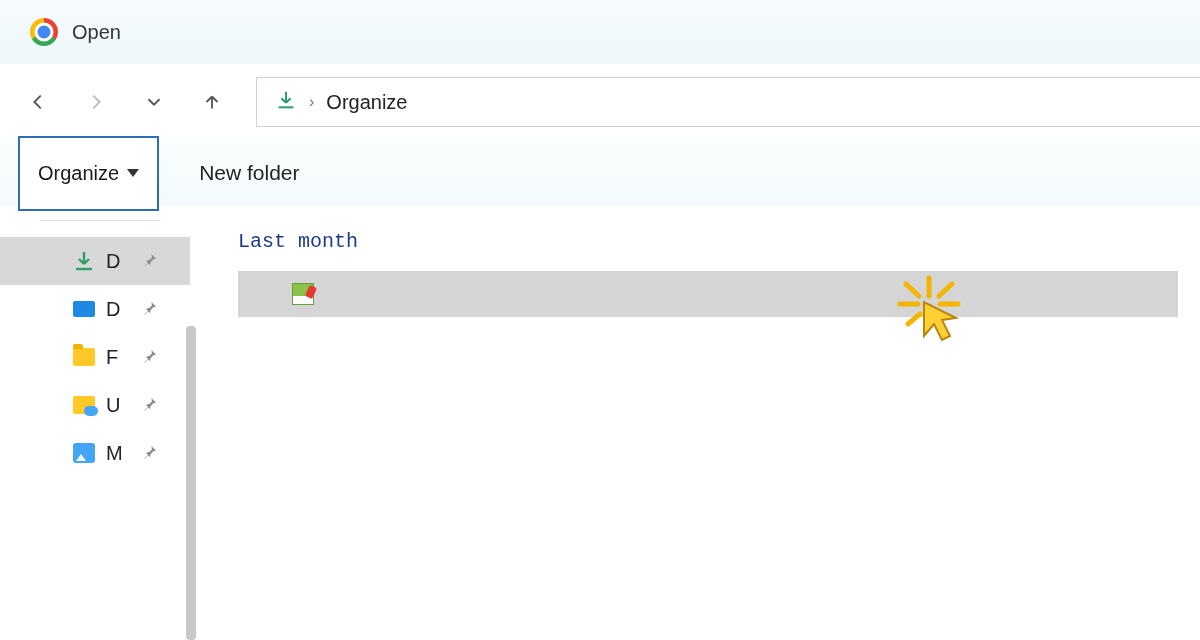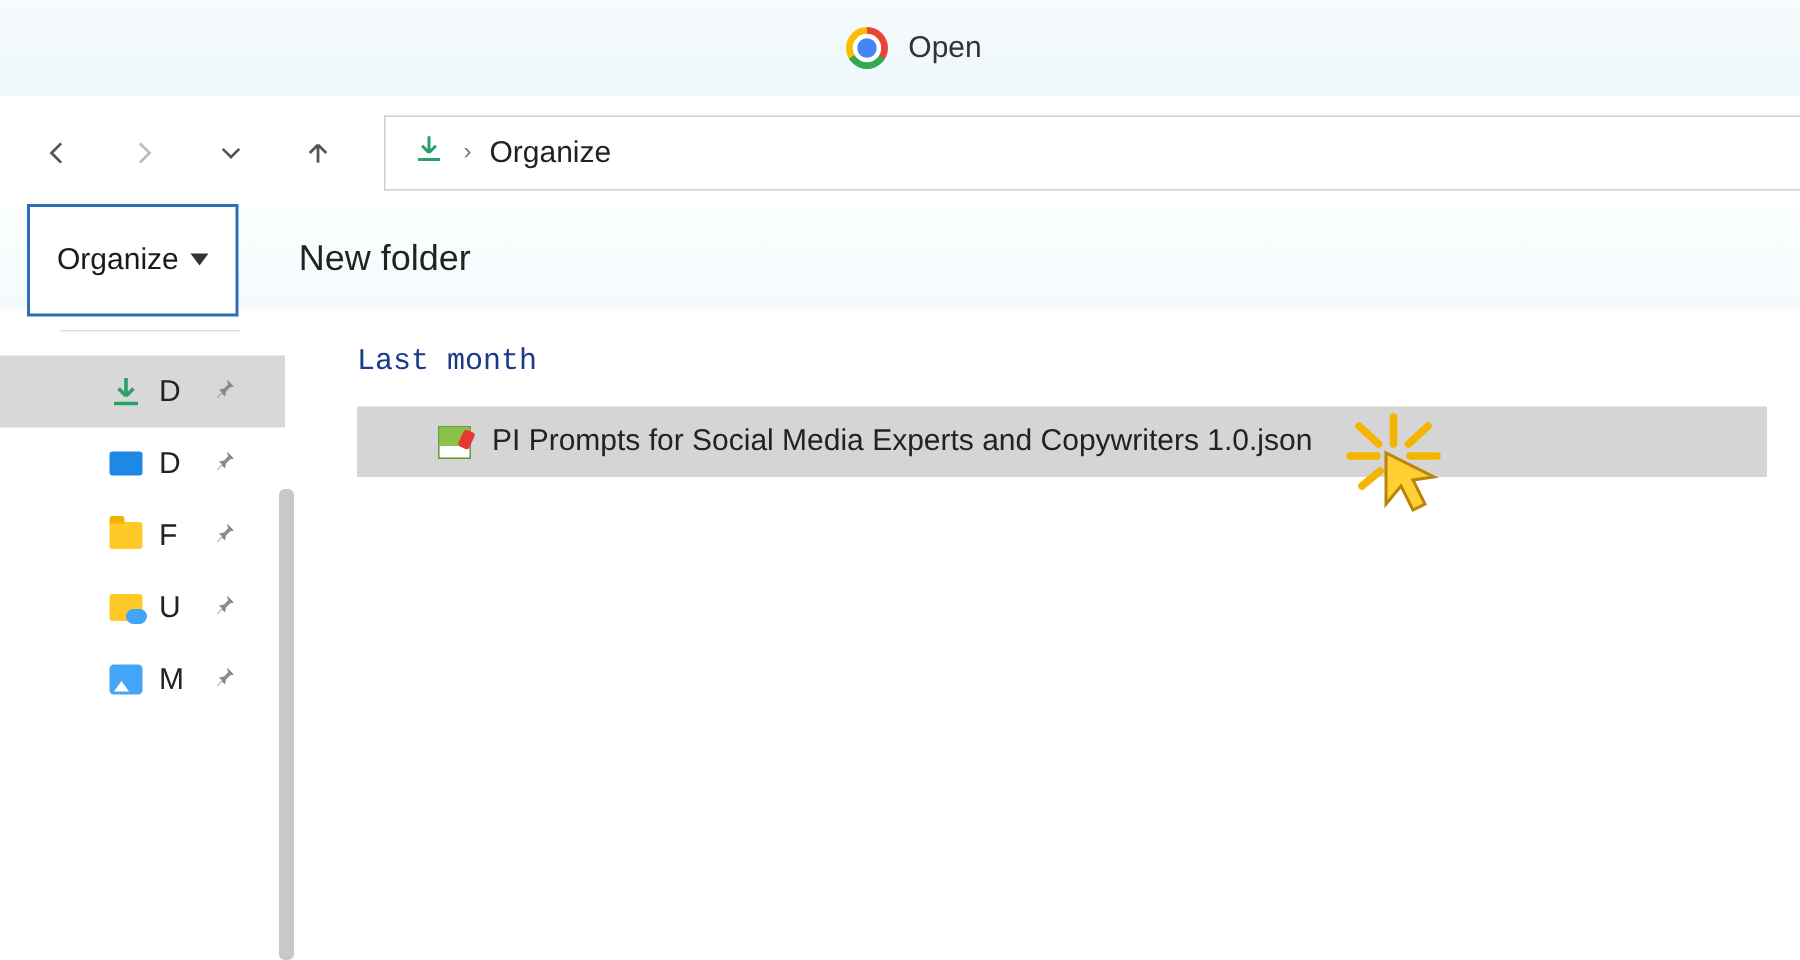--- a/index.html
+++ b/index.html
@@ -13,23 +13,22 @@
     overflow: hidden;
     position: relative;
   }
 
   
   .titlebar {
     height: 64px;
     background: linear-gradient(#f6fbfd, #eef7fa);
     display: flex;
     align-items: center;
-    padding-left: 18px;
+    padding-left: 30px;
     gap: 14px;
-    justify-content: center;
   }
   .chrome-icon {
     width: 28px; height: 28px; position: relative;
     border-radius: 50%;
     background: conic-gradient(#ea4335 0 120deg, #34a853 120deg 240deg, #fbbc05 240deg 360deg);
   }
   .chrome-icon::after {
     content: "";
     position: absolute; top: 50%; left: 50%;
     width: 13px; height: 13px;
@@ -85,21 +84,21 @@
     font-size: 20px;
     cursor: pointer;
     background: #fff;
   }
   .organize-btn .tri {
     width: 0; height: 0;
     border-left: 6px solid transparent;
     border-right: 6px solid transparent;
     border-top: 8px solid #333;
   }
-  .newfolder-btn { font-size: 24px; color: #222; cursor: pointer; text-align: center; }
+  .newfolder-btn { font-size: 21px; color: #222; cursor: pointer; text-align: center; }
 
   
   .body {
     display: flex;
     height: calc(640px - 64px - 76px - 66px);
   }
   .sidebar {
     width: 190px;
     padding-top: 14px;
     position: relative;
@@ -311,21 +310,20 @@
     </div>
 
     <div class="vscroll"></div>
   </div>
 
   <div class="content">
     <div class="group-header">Last month</div>
 
     <div class="file-row">
       <span class="json-icon"></span>
-      <span>PI Prompts for Social Media Experts and Copywriters 1.0.json</span>
     </div>
 
     <div class="cursor-star">
       <svg viewBox="0 0 70 70">
         <g stroke="#f4b400" stroke-width="5" stroke-linecap="round">
           <line x1="35" y1="4" x2="35" y2="22"></line>
           <line x1="35" y1="48" x2="35" y2="66" opacity="0"></line>
           <line x1="6" y1="30" x2="24" y2="30"></line>
           <line x1="46" y1="30" x2="64" y2="30"></line>
           <line x1="12" y1="10" x2="25" y2="22"></line>

